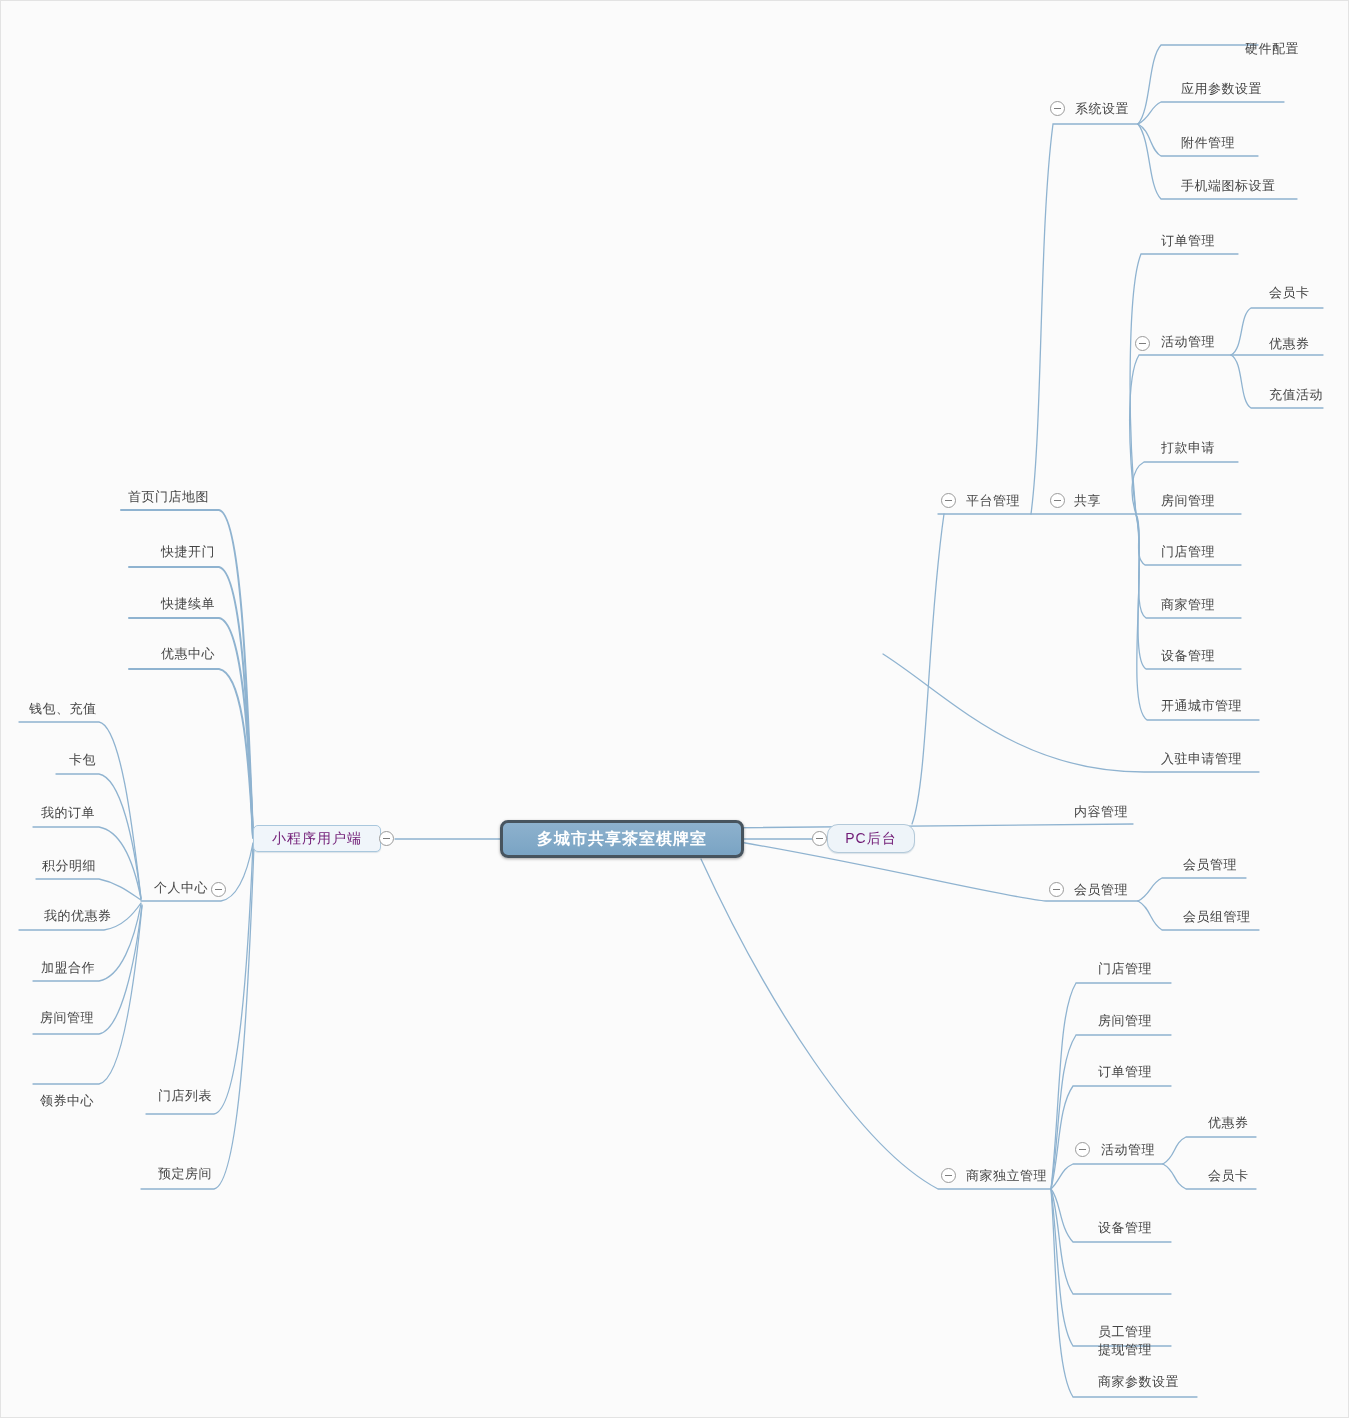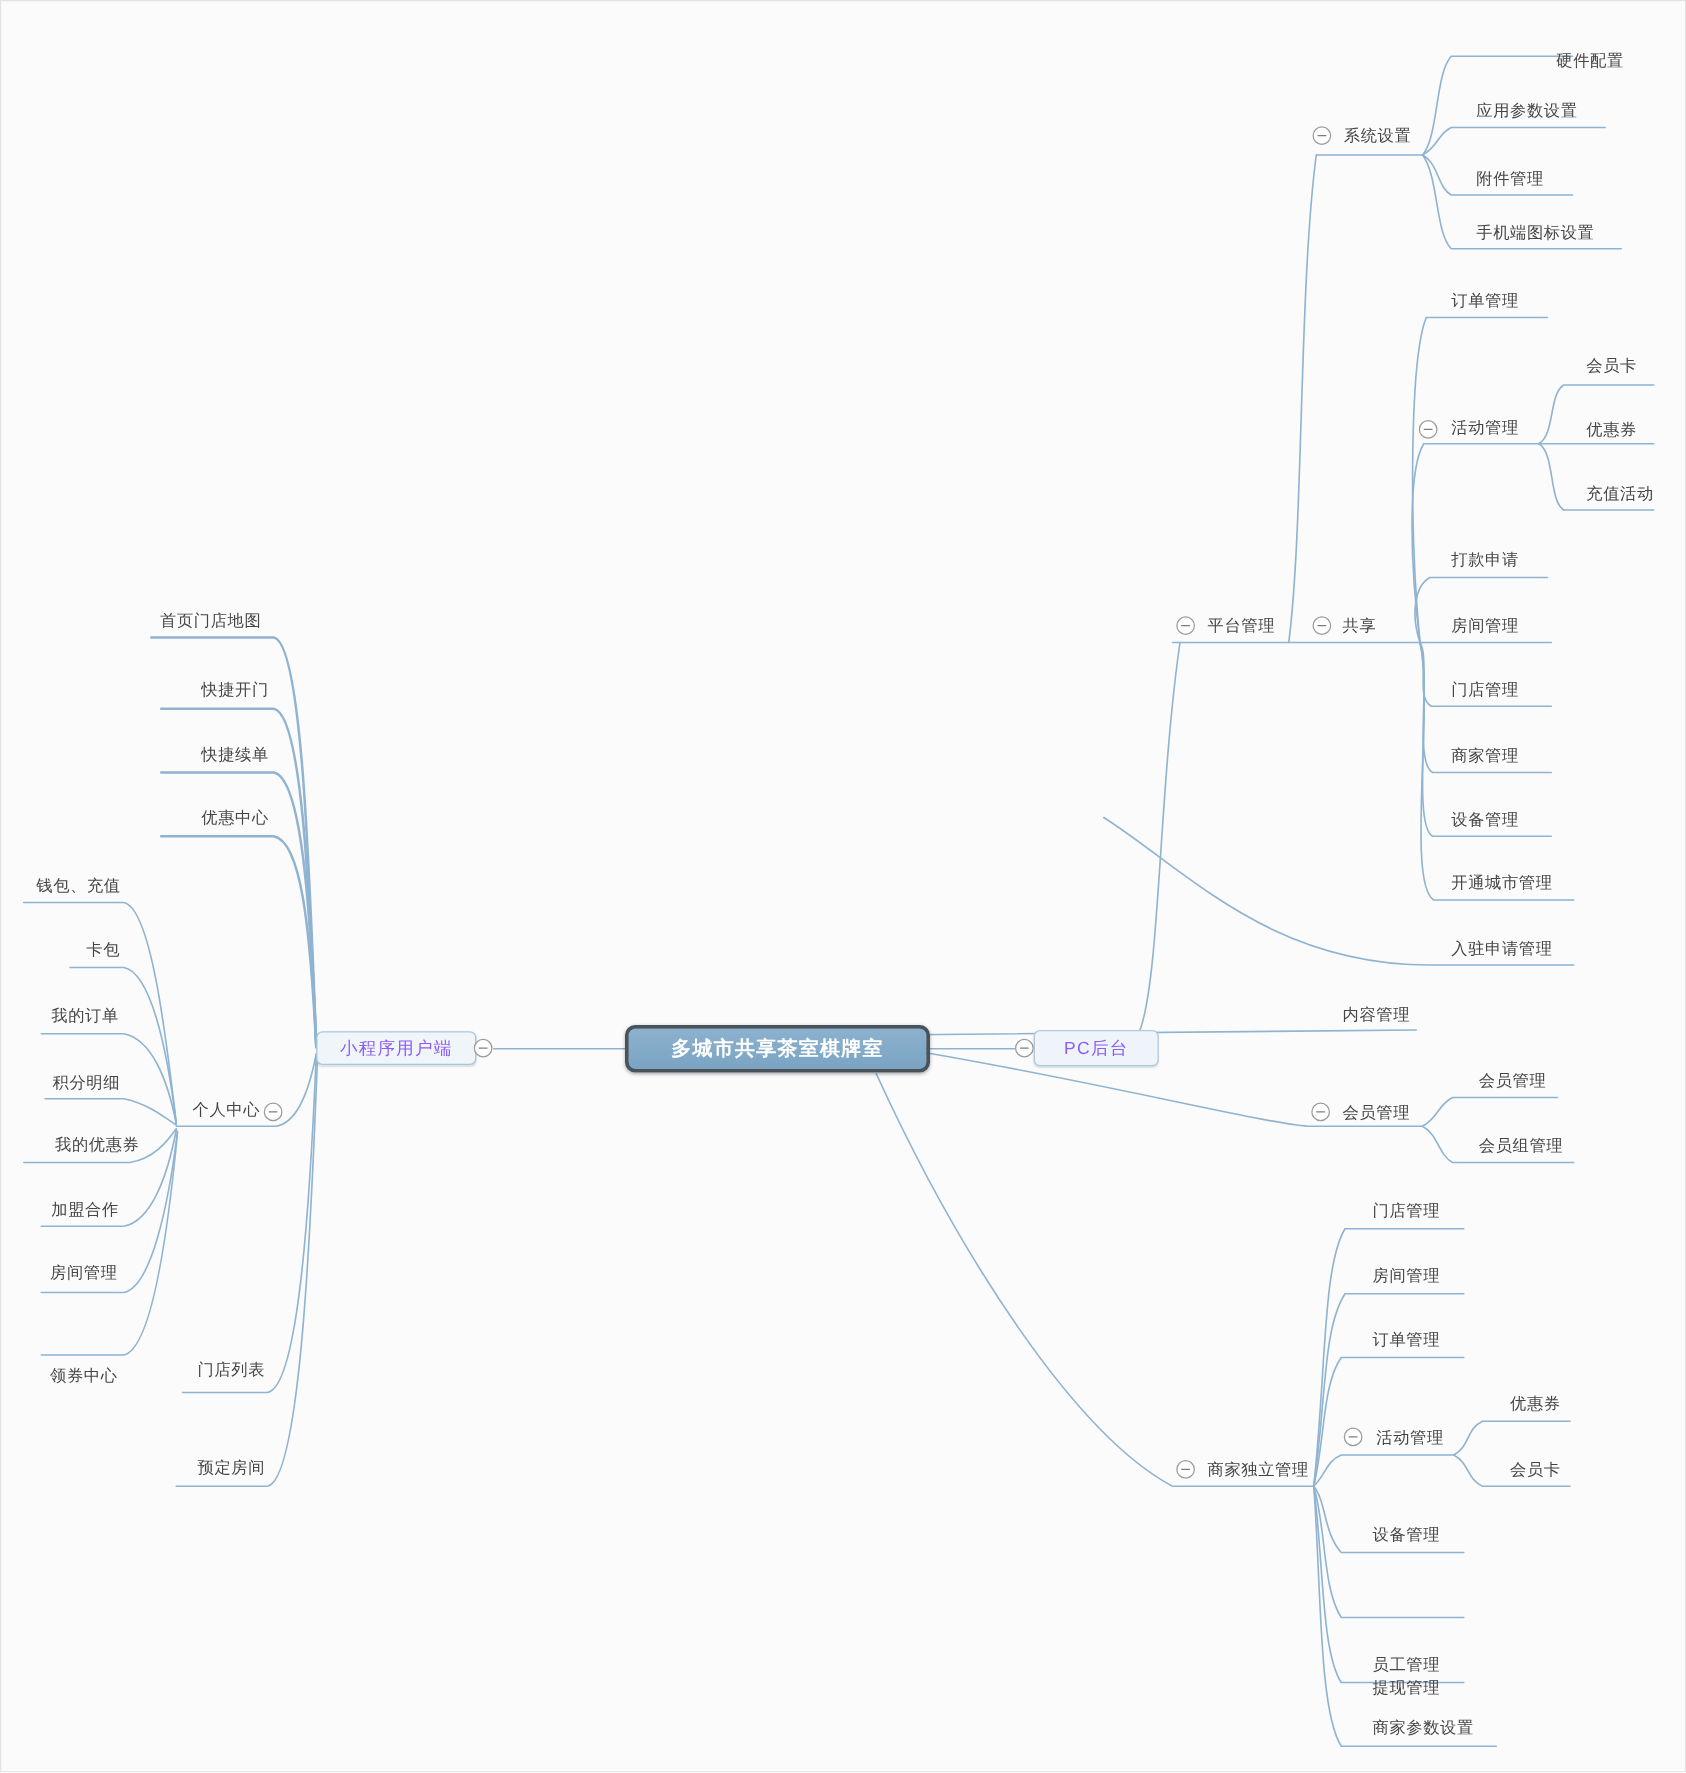--- a/index.html
+++ b/index.html
@@ -18,21 +18,21 @@
     white-space:nowrap;box-sizing:border-box;
   }
   .root-node{
     background:linear-gradient(#8db1cd,#7aa4c4);
     border:3px solid #47545e;border-radius:8px;
     color:#ffffff;font-size:16px;font-weight:bold;letter-spacing:1px;
     box-shadow:0 1px 3px rgba(0,0,0,0.35);
   }
   .sub-node{
     background:#f0f5fa;border:1px solid #a9c7dd;border-radius:5px;
-    color:#8b5cf6;font-size:14px;letter-spacing:1px;
+    color:#701a75;font-size:14px;letter-spacing:1px;
     box-shadow:0 1px 1px rgba(120,150,175,0.25);
   }
   .pc-node{border-color:#b3c9d9;background:#eef4f9;}
   .minus{
     position:absolute;width:15px;height:15px;box-sizing:border-box;
     border:1px solid #9b9b9b;border-radius:50%;background:#ffffff;
     display:flex;align-items:center;justify-content:center;
   }
   .minus::after{content:"";display:block;width:7px;border-top:1.2px solid #7d7d7d;}
 </style>
@@ -103,21 +103,21 @@
       <path d="M 1162 1163 C 1175 1170 1172 1182 1185 1188 L 1255 1188"></path>
       <path d="M 1050 1188 C 1060 1200 1058 1226 1072 1241 L 1170 1241"></path>
       <path d="M 1050 1188 C 1060 1222 1057 1270 1072 1293 L 1170 1293"></path>
       <path d="M 1050 1188 C 1058 1250 1056 1320 1072 1345 L 1170 1345"></path>
       <path d="M 1050 1188 C 1056 1268 1054 1368 1072 1396 L 1196 1396"></path>
     </g>
   </svg>
 
   <div class="box root-node" style="left:499px;top:819px;width:244px;height:38px;">多城市共享茶室棋牌室</div>
   <div class="box sub-node" style="left:252px;top:824px;width:128px;height:27px;">小程序用户端</div>
-  <div class="box sub-node pc-node" style="left:826px;top:823px;width:100px;height:29px;">PC后台</div>
+  <div class="box sub-node pc-node" style="left:826px;top:823px;width:88px;height:29px;border-radius:11px;">PC后台</div>
 
 <div class="leaf" style="left: 127px; top: 487px;">首页门店地图</div>
     <div class="leaf" style="left: 160px; top: 542px;">快捷开门</div>
     <div class="leaf" style="left: 160px; top: 594px;">快捷续单</div>
     <div class="leaf" style="left: 160px; top: 644px;">优惠中心</div>
     <div class="leaf" style="left: 153px; top: 878px;">个人中心</div>
     <div class="leaf" style="left: 28px; top: 699px;">钱包、充值</div>
     <div class="leaf" style="left: 68px; top: 750px;">卡包</div>
     <div class="leaf" style="left: 40px; top: 803px;">我的订单</div>
     <div class="leaf" style="left: 41px; top: 856px;">积分明细</div>

